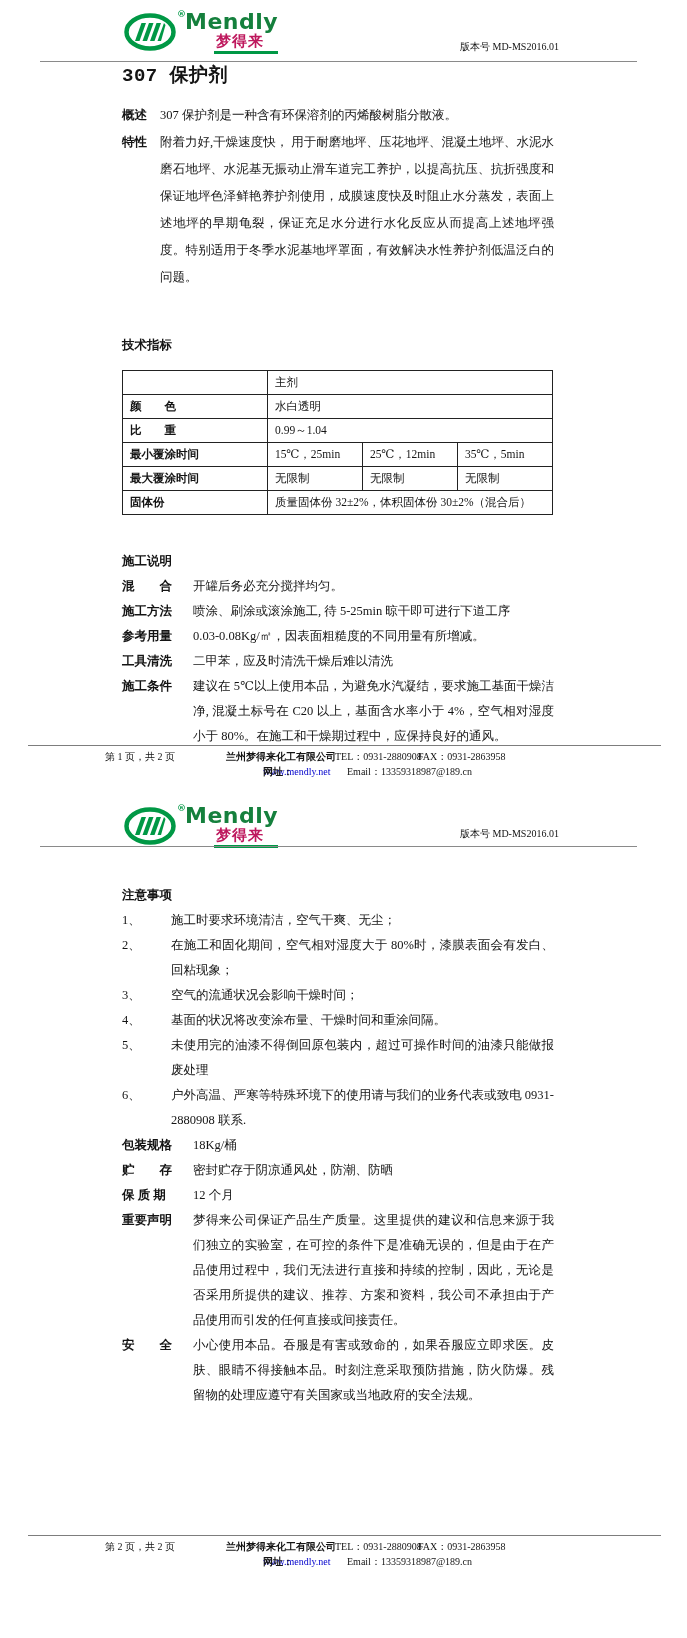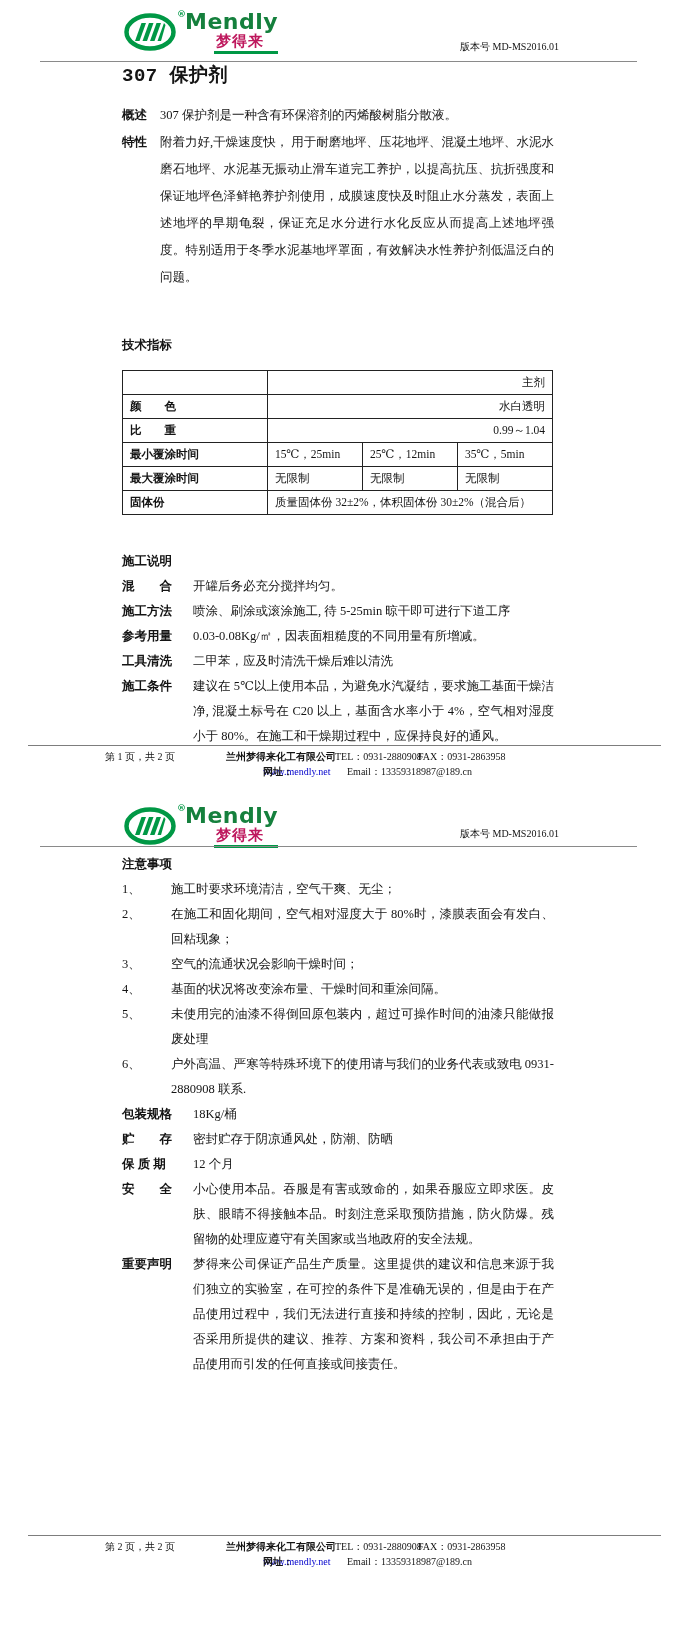--- a/index.html
+++ b/index.html
@@ -28,21 +28,21 @@
   .row25{display:flex;line-height:25px}
   .lbl{font-weight:bold;flex:none}
   .w38{width:38px}.w71{width:71px}.w49{width:49px;font-weight:normal}
   .jtext{flex:1;text-align:justify}
   .h2{font-weight:bold;line-height:27px}
   .h2b{font-weight:bold;line-height:25px}
   .mt24{margin-top:41px}.mt49{margin-top:34px}
   
   .spec{border-collapse:collapse;width:430px;margin-top:11px;font-size:11.5px;table-layout:fixed}
   .spec td{border:1px solid #222;height:23px;padding:0 7px;overflow:hidden;white-space:nowrap}
-  .spec td.c{text-align:right}
+  .spec td.c{text-align:left}
   .spec td.b{font-weight:bold}
   
   .footer{position:absolute;left:28px;width:633px;height:38px;border-top:1.5px solid #7d7d7d;font-size:10px}
   .footer span{position:absolute;white-space:nowrap;line-height:13px}
   .footer .co{font-weight:bold}
   .footer .bold{font-weight:bold}
   .footer a{color:#0000cc;cursor:pointer}
 </style>
 </head>
 <body>
@@ -160,21 +160,21 @@
     <path d="M33.5 28 L40 10 L41.5 12 L37 28 Z" fill="#009845"></path>
   </svg>
   <span class="reg">®</span>
   <span class="en">Mendly</span>
   <span class="cn">梦得来</span>
   <span class="swoosh"></span>
 </div>
 <div class="version" style="top:827px">版本号 MD-MS2016.01</div>
 <div class="hrule" style="top:846px"></div>
 
-<div class="content" style="top:852px">
+<div class="content" style="top:883px">
 
   <div class="h2b">注意事项</div>
 
   <div class="row25">
     <span class="lbl w49">1、</span>
     <span class="jtext">施工时要求环境清洁，空气干爽、无尘；</span>
   </div>
   <div class="row25">
     <span class="lbl w49">2、</span>
     <span class="jtext">在施工和固化期间，空气相对湿度大于 80%时，漆膜表面会有发白、回粘现象；</span>
@@ -202,26 +202,26 @@
   </div>
   <div class="row25">
     <span class="lbl w71">贮　　存</span>
     <span class="jtext">密封贮存于阴凉通风处，防潮、防晒</span>
   </div>
   <div class="row25">
     <span class="lbl w71">保 质 期</span>
     <span class="jtext">12 个月</span>
   </div>
   <div class="row25">
+    <span class="lbl w71">重要声明</span>
+    <span class="jtext">梦得来公司保证产品生产质量。这里提供的建议和信息来源于我们独立的实验室，在可控的条件下是准确无误的，但是由于在产品使用过程中，我们无法进行直接和持续的控制，因此，无论是否采用所提供的建议、推荐、方案和资料，我公司不承担由于产品使用而引发的任何直接或间接责任。</span>
+  </div>
+  <div class="row25">
     <span class="lbl w71">安　　全</span>
     <span class="jtext">小心使用本品。吞服是有害或致命的，如果吞服应立即求医。皮肤、眼睛不得接触本品。时刻注意采取预防措施，防火防爆。残留物的处理应遵守有关国家或当地政府的安全法规。</span>
-  </div>
-  <div class="row25">
-    <span class="lbl w71">重要声明</span>
-    <span class="jtext">梦得来公司保证产品生产质量。这里提供的建议和信息来源于我们独立的实验室，在可控的条件下是准确无误的，但是由于在产品使用过程中，我们无法进行直接和持续的控制，因此，无论是否采用所提供的建议、推荐、方案和资料，我公司不承担由于产品使用而引发的任何直接或间接责任。</span>
   </div>
 </div>
 
 <div class="footer" style="top:1535px">
   <span style="left:77px;top:4px">第 2 页，共 2 页</span>
   <span class="co" style="left:198px;top:4px">兰州梦得来化工有限公司</span>
   <span style="left:307px;top:4px">TEL：0931-2880908</span>
   <span style="left:390px;top:4px">FAX：0931-2863958</span>
   <span style="left:235px;top:19px"><span class="bold">网址：</span><a>www.mendly.net</a></span>
   <span style="left:319px;top:19px">Email：13359318987@189.cn</span>

